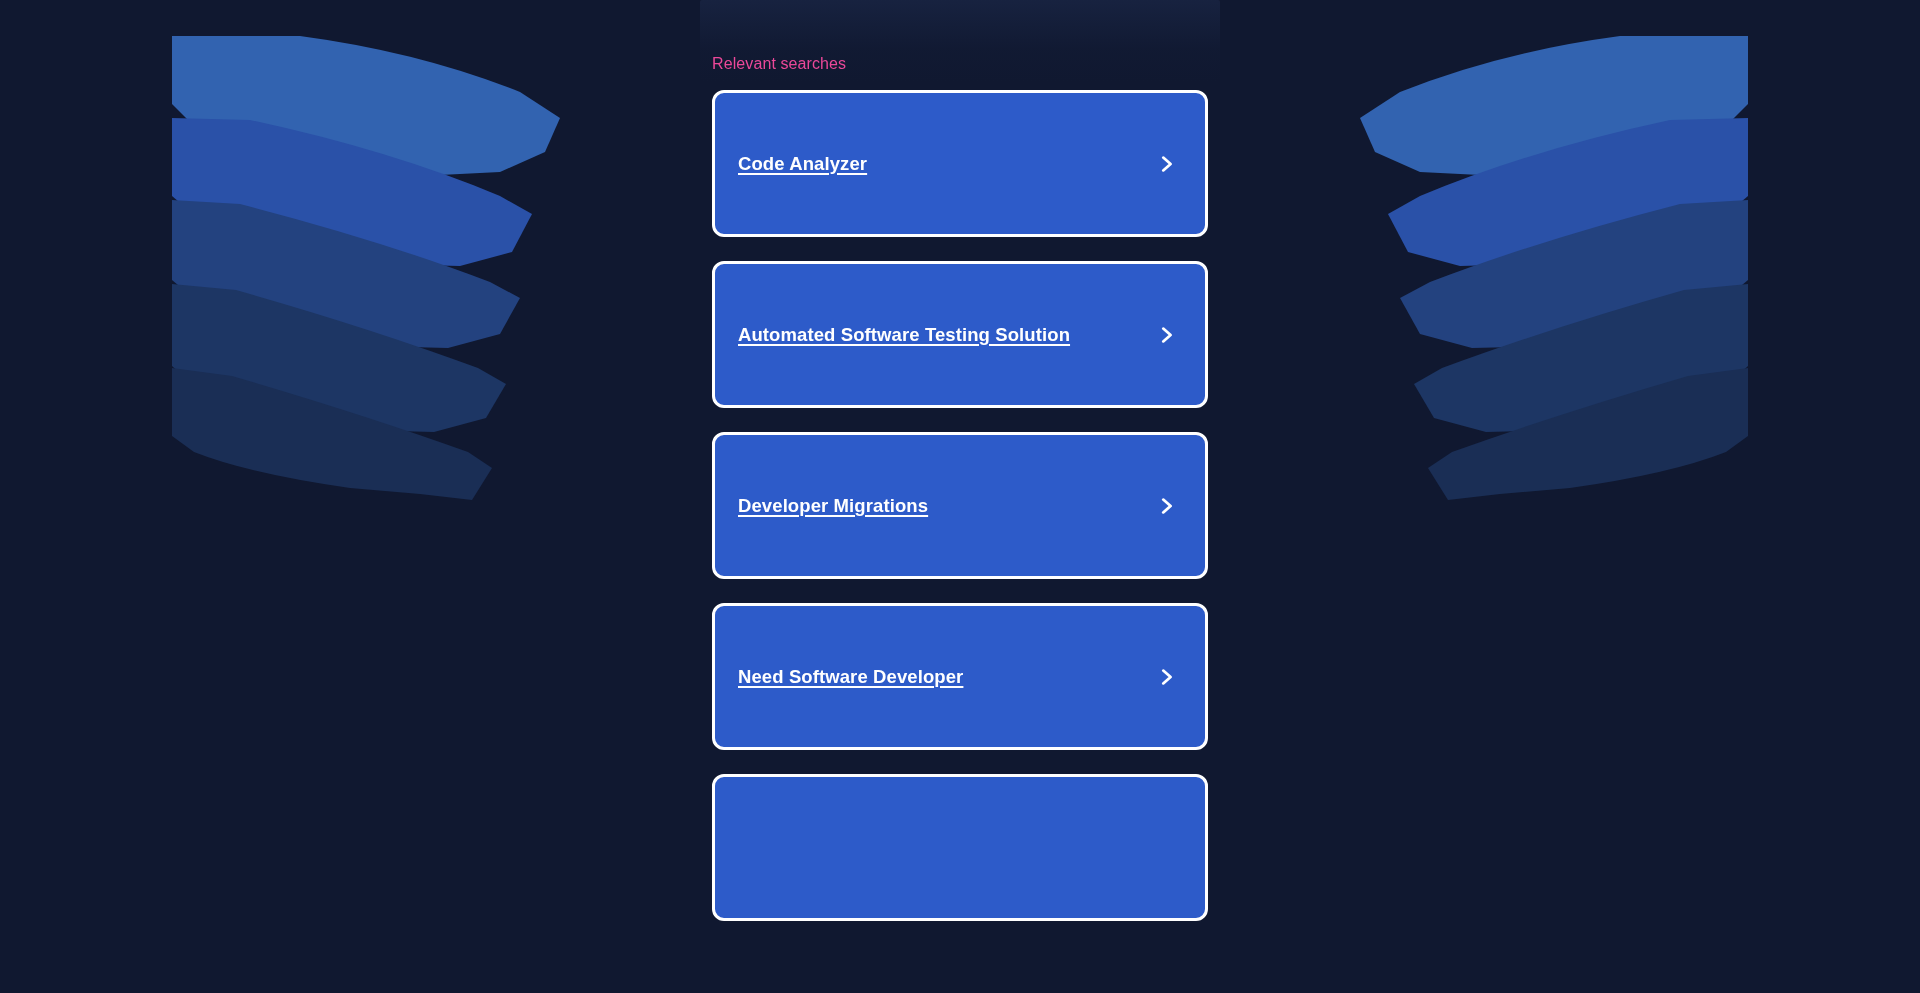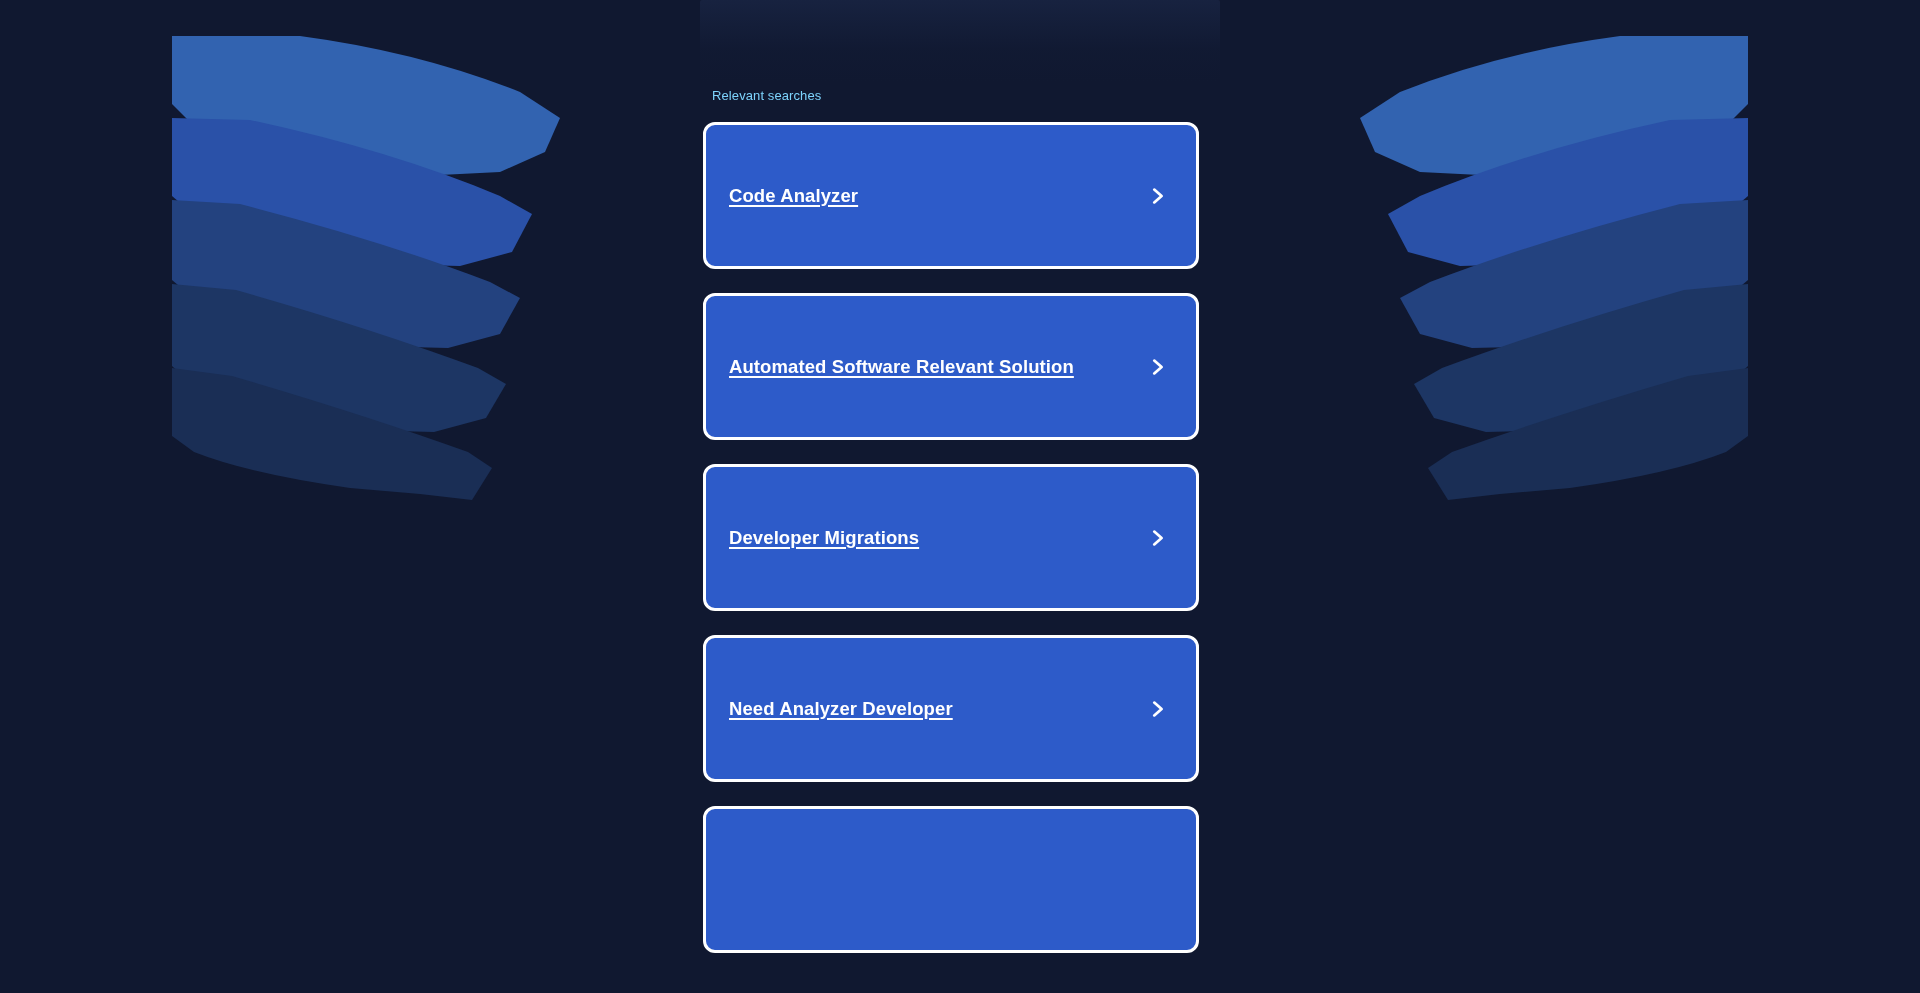--- a/index.html
+++ b/index.html
@@ -43,43 +43,43 @@
     left: 0;
     top: 0;
     width: 520px;
     height: 82px;
     background: linear-gradient(180deg, rgba(40,58,100,0.30) 0%, rgba(22,34,64,0.16) 60%, rgba(16,24,48,0) 100%);
     border-radius: 2px;
     z-index: -1;
   }
 
   .section-label {
-    color: #7dd3fc;
-    font-size: 13px;
+    color: #ec4899;
+    font-size: 16px;
     line-height: 16px;
     letter-spacing: 0.1px;
-    padding: 88px 0 0 12px;
+    padding: 56px 0 0 12px;
     user-select: none;
   }
 
   .card-list {
     margin-top: 18px;
     display: flex;
     flex-direction: column;
     gap: 24px;
   }
 
   .search-card {
     position: relative;
     display: flex;
     align-items: center;
     justify-content: space-between;
     width: 496px;
     min-height: 147px;
-    margin-left: 3px;
+    margin-left: 12px;
     padding: 0 22px 0 23px;
     background: #2d5bc9;
     border: 3px solid #ffffff;
     border-radius: 12px;
     cursor: pointer;
     text-decoration: none;
   }
 
   .card-title {
     color: #ffffff;
@@ -139,39 +139,39 @@
     <a class="search-card" href="#">
       <span class="card-title">Code Analyzer</span>
       <span class="chevron-icon">
         <svg viewBox="0 0 24 24" fill="none" stroke="#ffffff" stroke-width="3" stroke-linecap="round" stroke-linejoin="round">
             <polyline points="9 5 17 12 9 19"></polyline>
           </svg>
       </span>
     </a>
 
     <a class="search-card" href="#">
-      <span class="card-title">Automated Software Relevant Solution</span>
+      <span class="card-title">Automated Software Testing Solution</span>
       <span class="chevron-icon">
         <svg viewBox="0 0 24 24" fill="none" stroke="#ffffff" stroke-width="3" stroke-linecap="round" stroke-linejoin="round">
             <polyline points="9 5 17 12 9 19"></polyline>
           </svg>
       </span>
     </a>
 
     <a class="search-card" href="#">
       <span class="card-title">Developer Migrations</span>
       <span class="chevron-icon">
         <svg viewBox="0 0 24 24" fill="none" stroke="#ffffff" stroke-width="3" stroke-linecap="round" stroke-linejoin="round">
             <polyline points="9 5 17 12 9 19"></polyline>
           </svg>
       </span>
     </a>
 
     <a class="search-card" href="#">
-      <span class="card-title">Need Analyzer Developer</span>
+      <span class="card-title">Need Software Developer</span>
       <span class="chevron-icon">
         <svg viewBox="0 0 24 24" fill="none" stroke="#ffffff" stroke-width="3" stroke-linecap="round" stroke-linejoin="round">
             <polyline points="9 5 17 12 9 19"></polyline>
           </svg>
       </span>
     </a>
 
 
     <a class="search-card" href="#">
       <span class="card-title"></span>

